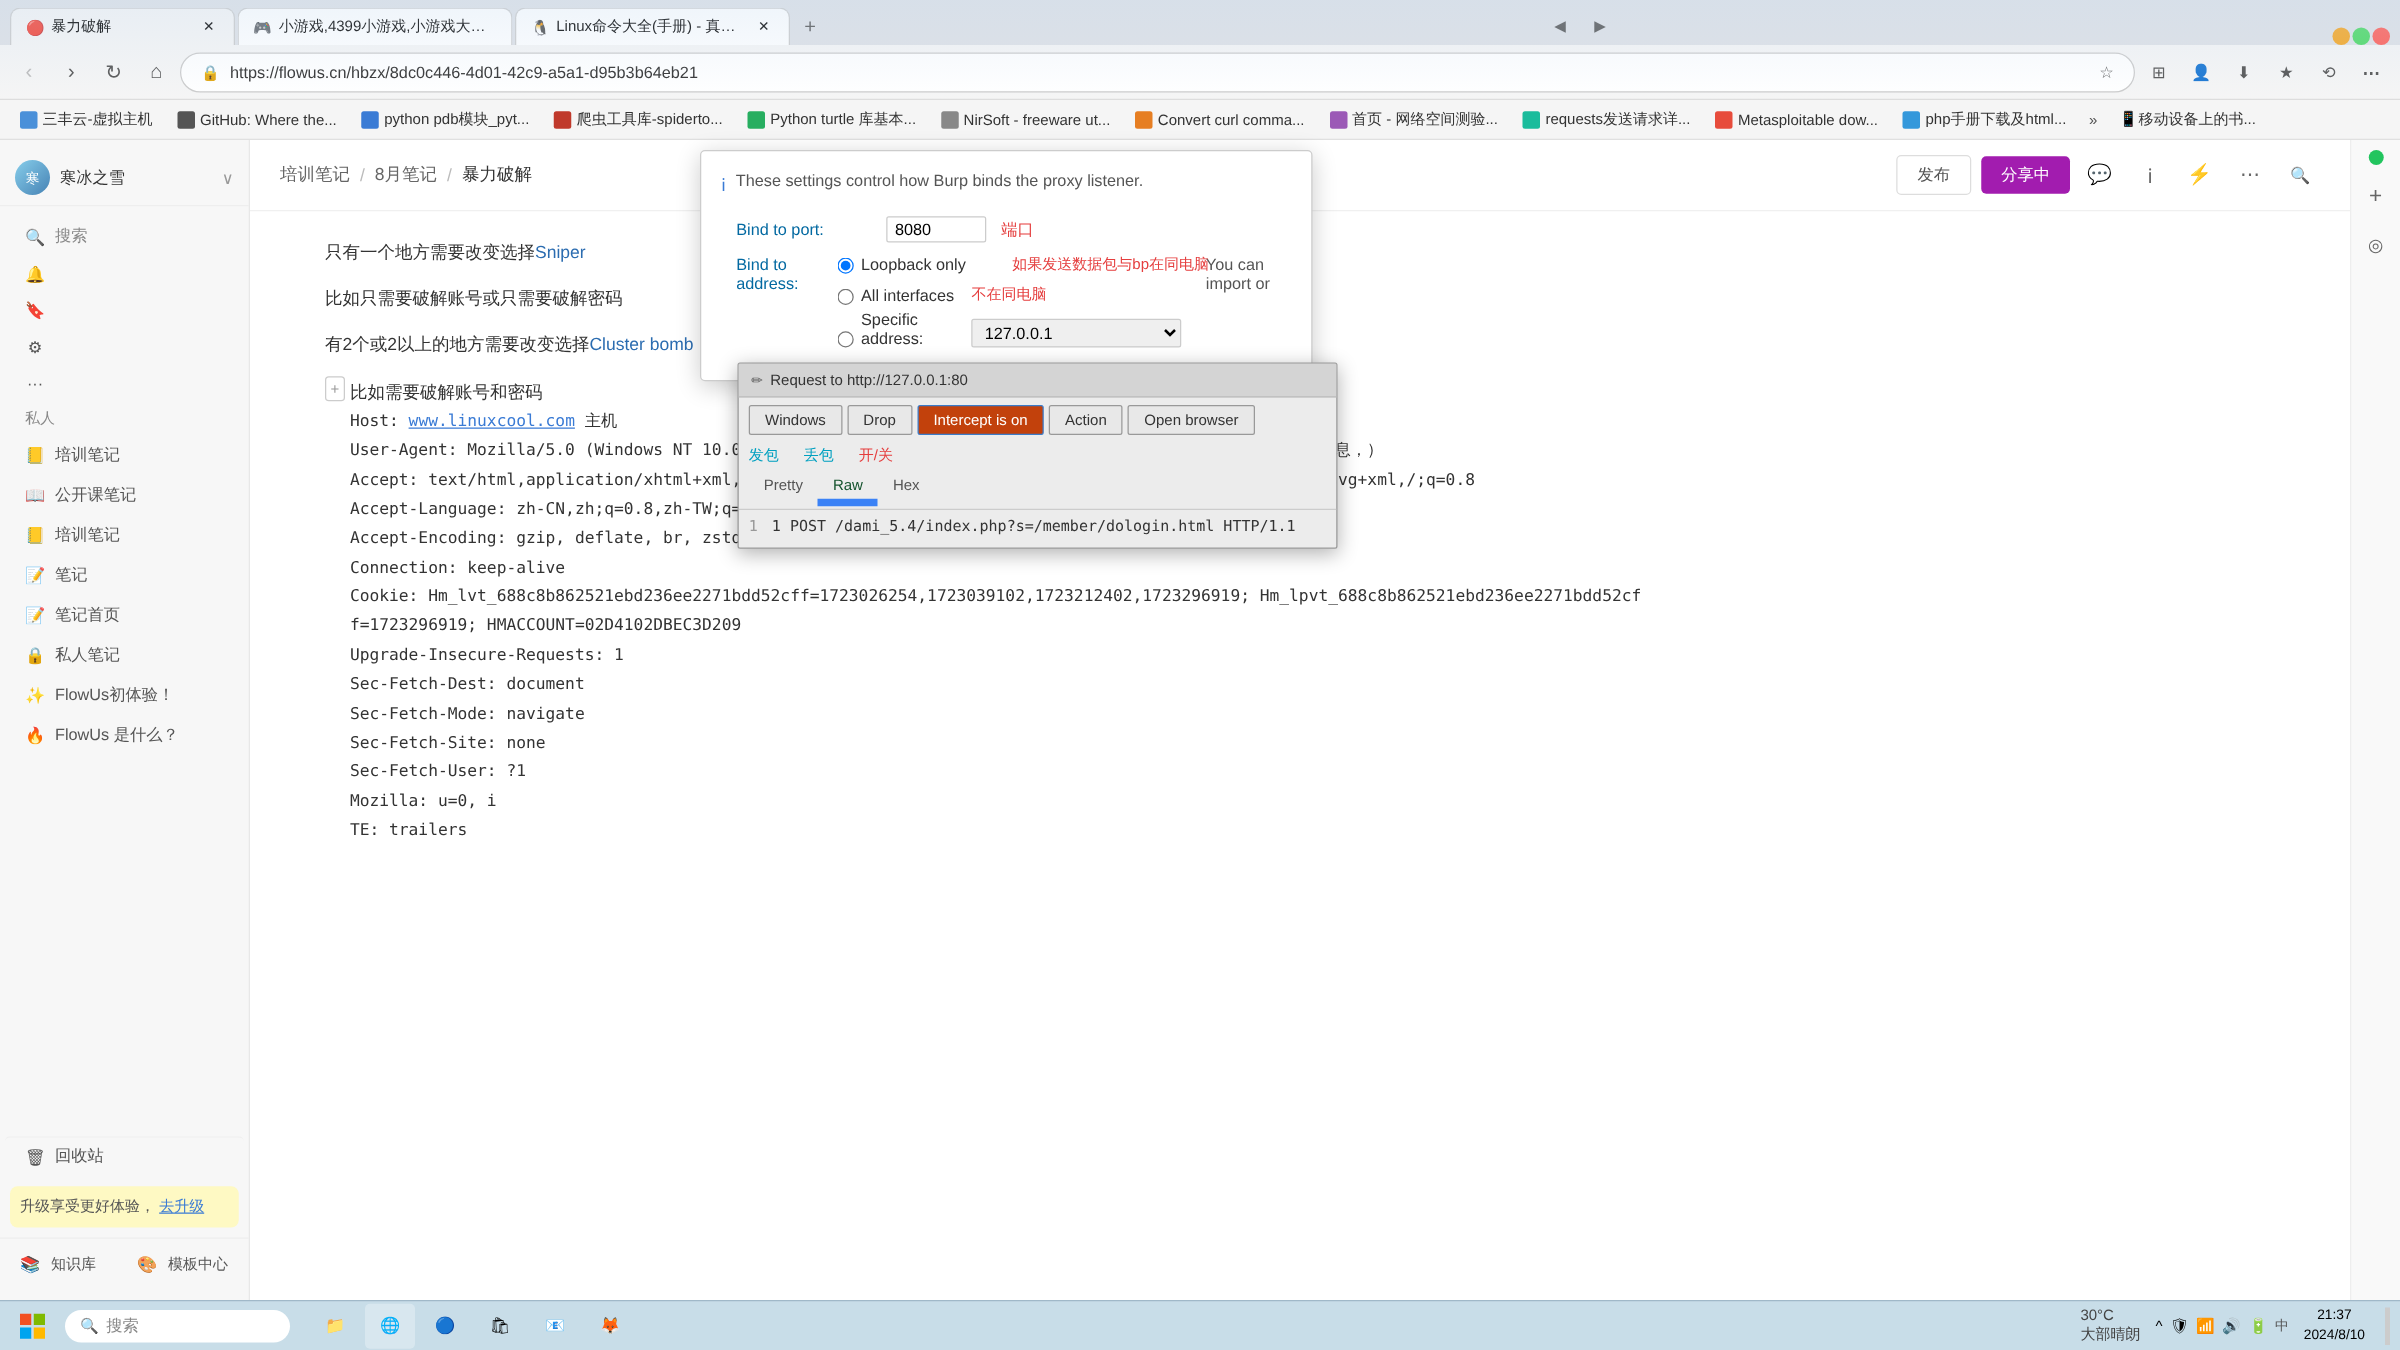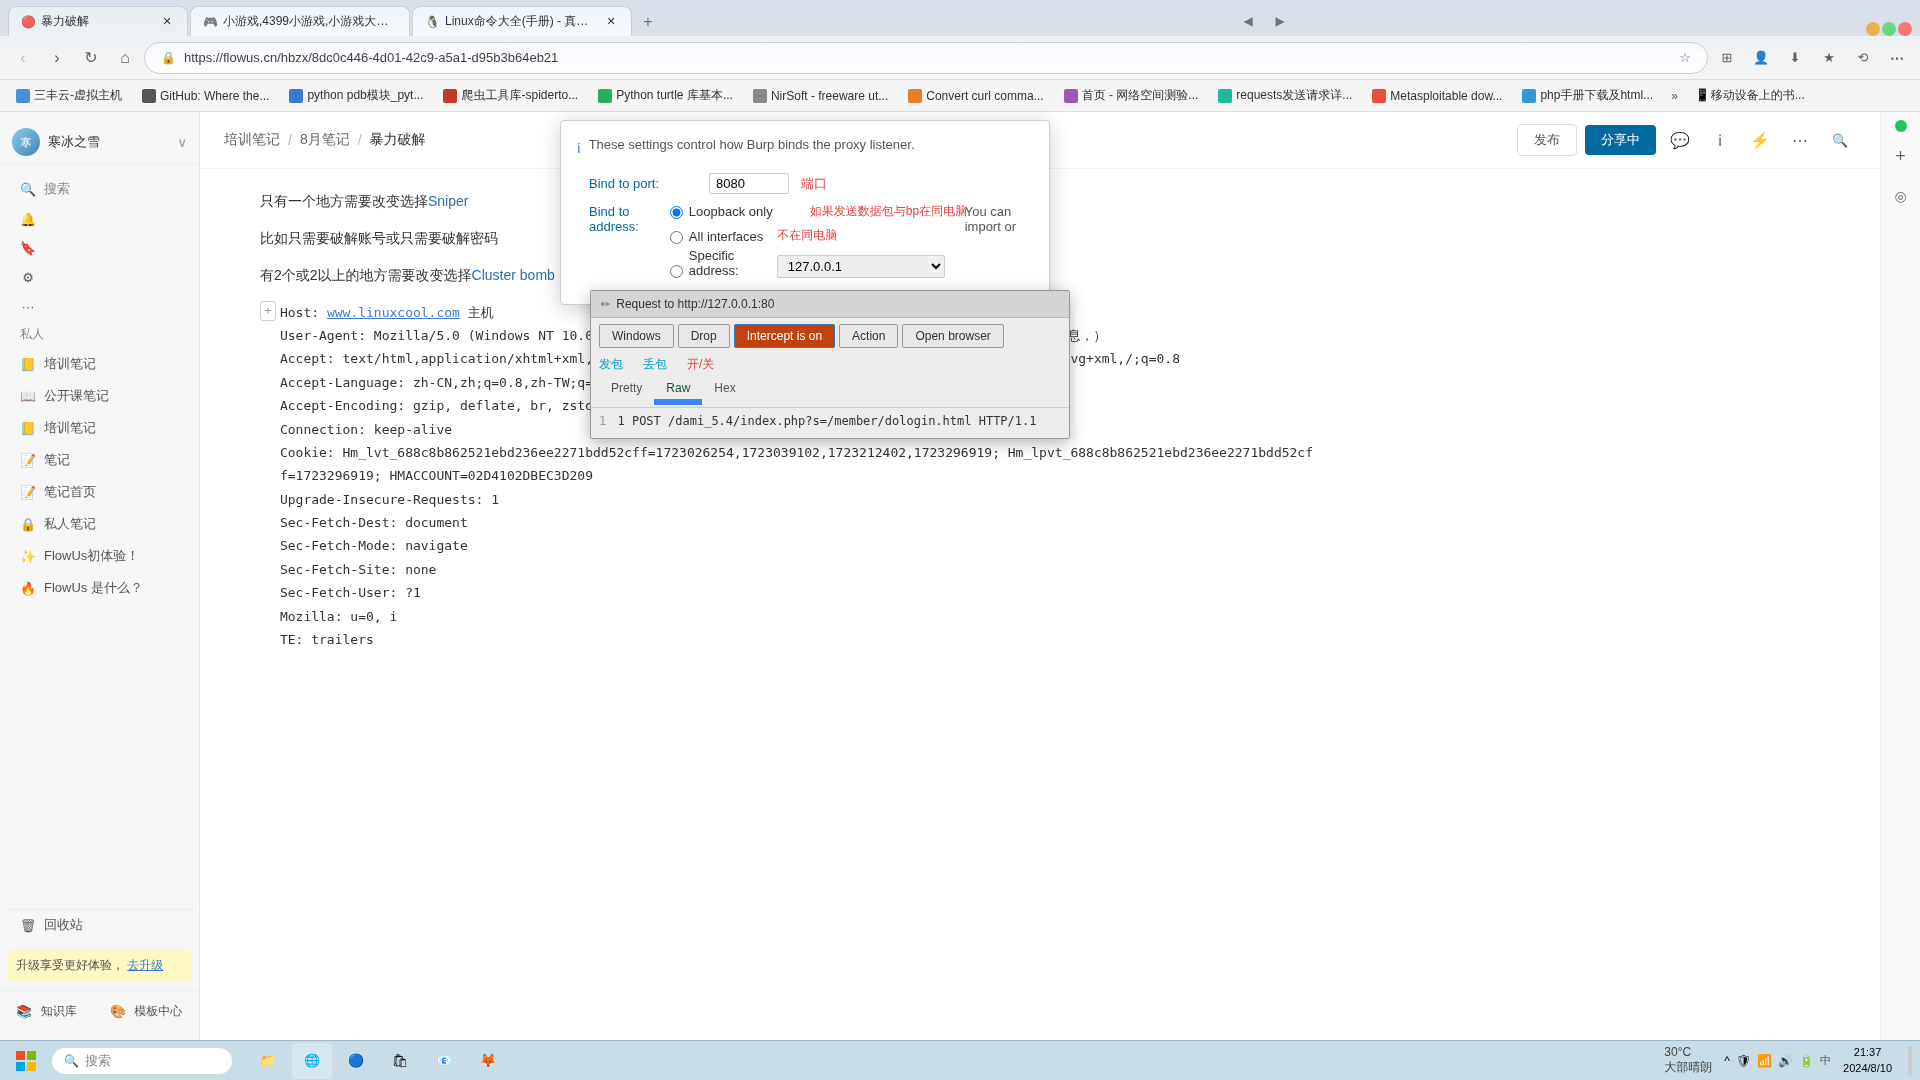--- a/index.html
+++ b/index.html
@@ -58,21 +58,21 @@
     .upgrade-btn { color: #3a7bd5; cursor: pointer; text-decoration: underline; }
 
     
     .main-page { flex: 1; overflow-y: auto; background: white; }
     .page-header { padding: 12px 24px; border-bottom: 1px solid #f0f0f0; display: flex; align-items: center; justify-content: space-between; }
     .breadcrumb { display: flex; align-items: center; gap: 8px; font-size: 14px; color: #666; }
     .breadcrumb-sep { color: #bbb; }
     .breadcrumb-current { color: #333; font-weight: 500; }
     .header-actions { display: flex; align-items: center; gap: 8px; }
     .publish-btn { padding: 6px 16px; background: white; border: 1px solid #ddd; border-radius: 4px; font-size: 13px; cursor: pointer; color: #555; }
-    .share-btn { padding: 6px 16px; background: #0369a1; border-radius: 4px; font-size: 13px; cursor: pointer; color: white; border: none; }
+    .share-btn { padding: 6px 16px; background: #a21caf; border-radius: 4px; font-size: 13px; cursor: pointer; color: white; border: none; }
     .header-icon-btn { width: 32px; height: 32px; display: flex; align-items: center; justify-content: center; border-radius: 4px; cursor: pointer; color: #666; font-size: 16px; }
     .search-btn { width: 32px; height: 32px; display: flex; align-items: center; justify-content: center; }
 
     
     .page-content { padding: 20px 280px 20px 60px; max-width: 1400px; }
 
     
     .popup-overlay { position: absolute; top: 120px; left: 560px; width: 490px; background: white; border: 1px solid #ccc; border-radius: 4px; box-shadow: 0 4px 20px rgba(0,0,0,0.2); z-index: 100; }
     .popup-content { padding: 16px; }
     .popup-info { display: flex; align-items: flex-start; gap: 8px; margin-bottom: 16px; font-size: 13px; color: #555; }
@@ -341,20 +341,21 @@
         <div class="text-block">
           <div class="text-line">比如只需要破解账号或只需要破解密码</div>
         </div>
         <div class="text-block">
           <div class="text-line">有2个或2以上的地方需要改变选择<span class="highlight-cluster">Cluster bomb</span></div>
         </div>
 
         <div style="display:flex; align-items:flex-start; margin-bottom:12px;">
           <span class="add-block-btn">+</span>
           <div>
+            <div class="text-line">比如需要破解账号和密码</div>
 
             <div class="text-line mono">
               Host: <span class="link-text">www.linuxcool.com</span> 主机
             </div>
             <div class="text-line mono">User-Agent: Mozilla/5.0 (Windows NT 10.0; Win64; x64; rv:129.0) Gecko/20100101 Firefox/129.0   (浏览器信息，）</div>
             <div class="text-line mono">Accept: text/html,application/xhtml+xml,application/xml;q=0.9,image/avif,image/webp,image/png,image/svg+xml,/;q=0.8</div>
             <div class="text-line mono">Accept-Language: zh-CN,zh;q=0.8,zh-TW;q=0.7,zh-HK;q=0.5,en-US;q=0.3,en;q=0.2</div>
             <div class="text-line mono">Accept-Encoding: gzip, deflate, br, zstd</div>
             <div class="text-line mono">Connection: keep-alive</div>
             <div class="text-line mono" style="word-break:break-all;">Cookie: Hm_lvt_688c8b862521ebd236ee2271bdd52cff=1723026254,1723039102,1723212402,1723296919; Hm_lpvt_688c8b862521ebd236ee2271bdd52cff=1723296919; HMACCOUNT=02D4102DBEC3D209</div>

